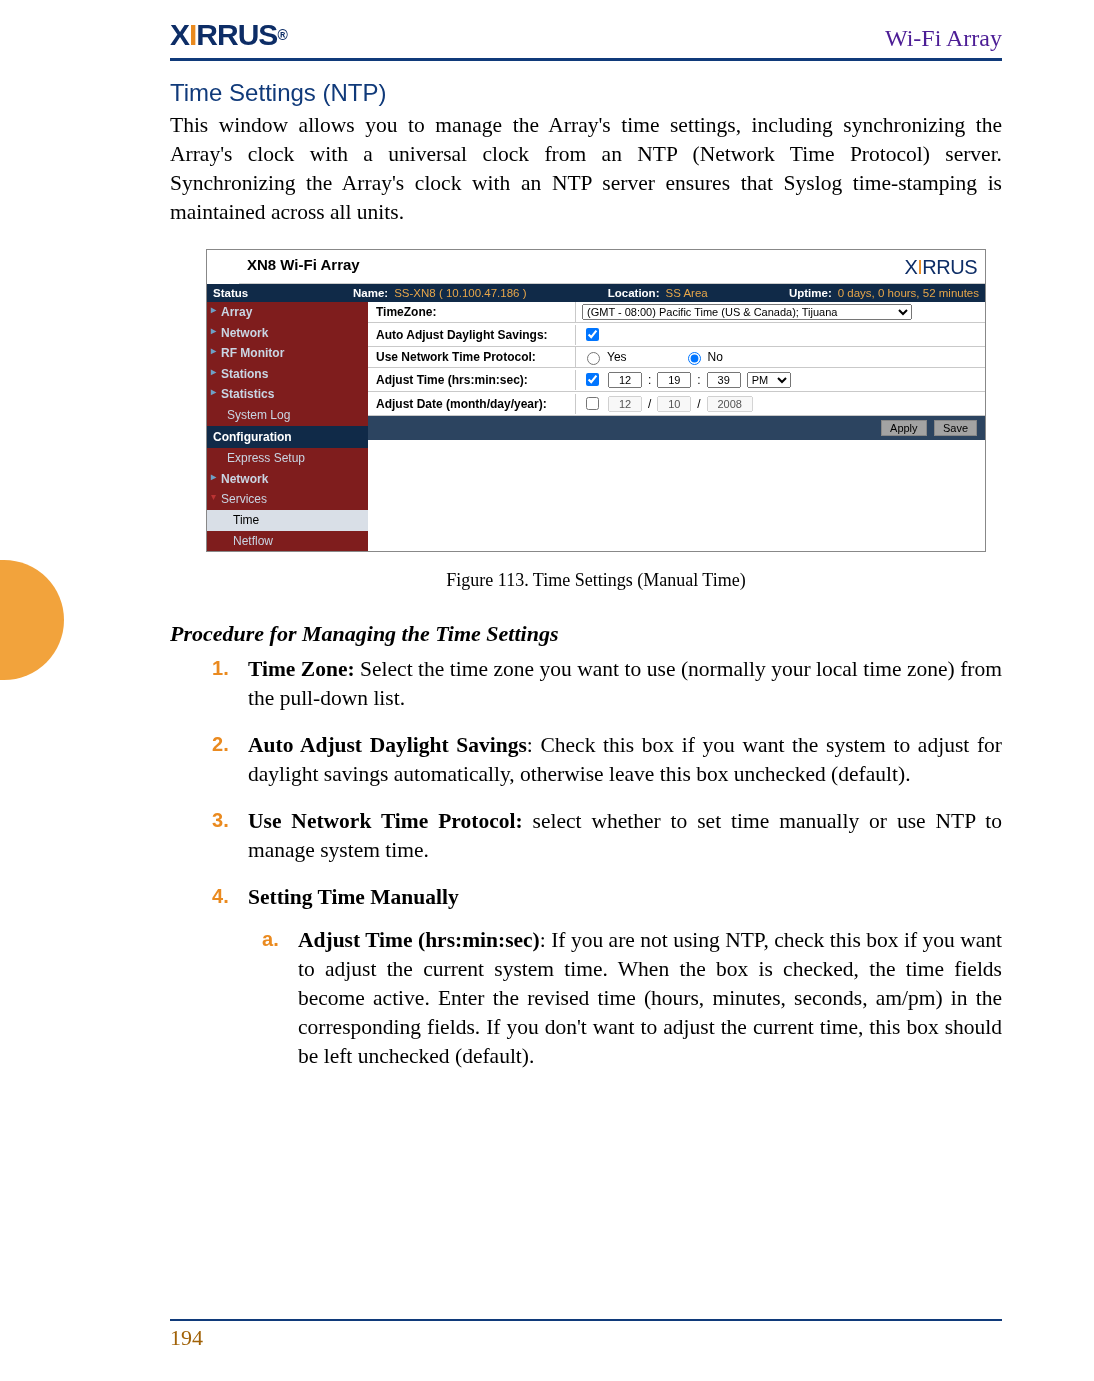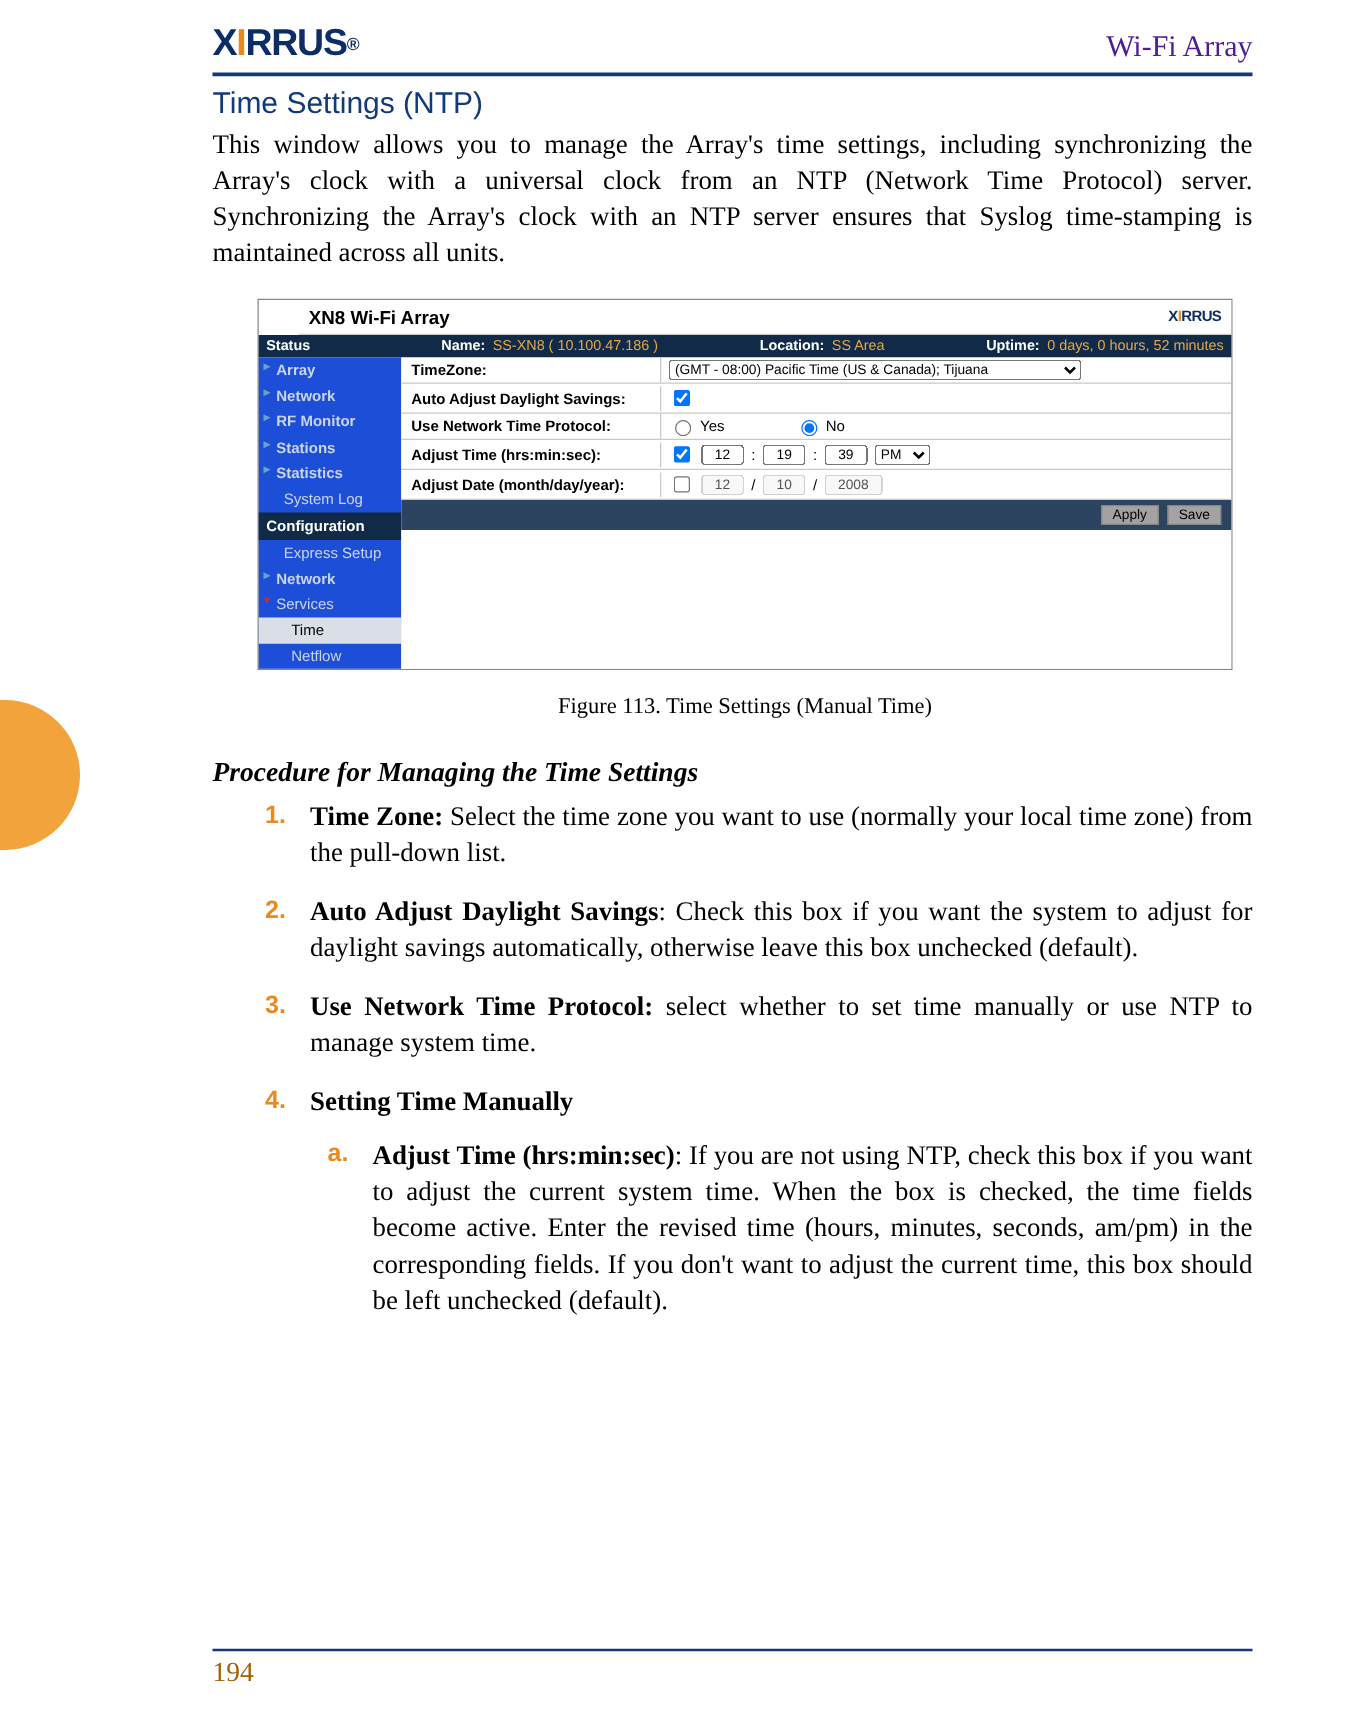--- a/index.html
+++ b/index.html
@@ -43,21 +43,21 @@
     font-family: "Palatino Linotype", Georgia, serif;
     color: #4c1d95;
     font-size: 24px;
   }
 
   
   .section-title {
     color: #103a7a;
     font-family: Arial, Helvetica, sans-serif;
     font-size: 24px;
-    margin-top: 8px;
+    margin-top: 18px;
     margin-bottom: 4px;
   }
   .intro {
     font-size: 21.5px;
     line-height: 1.35;
     text-align: justify;
     margin: 0 0 22px 0;
   }
 
   
@@ -80,22 +80,22 @@
     justify-content: space-between;
     align-items: flex-start;
     font-size: 15px;
     font-weight: bold;
     color: #000;
     border-bottom: 1px solid #ccc;
     margin-left: 32px;
   }
   .mini-logo {
     font-family: Arial, sans-serif;
-    font-weight: 700;
-    font-size: 12px;
+    font-weight: 400;
+    font-size: 20px;
     letter-spacing: -0.5px;
     color: #0d2d66;
   }
   .mini-logo .i { color: #e98a1f; }
   .status-strip {
     background: #102a48;
     color: #fff;
     display: flex;
     font-size: 11.5px;
     padding: 3px 6px;
@@ -103,22 +103,22 @@
     white-space: nowrap;
   }
   .status-strip .left { width: 128px; font-weight: bold; }
   .status-strip .chunk { display: flex; gap: 6px; }
   .status-strip .lbl { font-weight: bold; }
   .status-strip .val { color: #e6a64a; }
   .status-strip .spacer { flex: 1; }
 
   .shot-body { display: flex; }
   .sidebar {
-    width: 114px;
-    background: #1d4ed8;
+    width: 161px;
+    background: #7f1d1d;
     color: #c9d5e3;
     font-size: 12px;
     line-height: 1.55;
   }
   .sidebar .hdr {
     background: #102a48;
     color: #fff;
     padding: 2px 6px;
     font-weight: bold;
     font-size: 12px;

